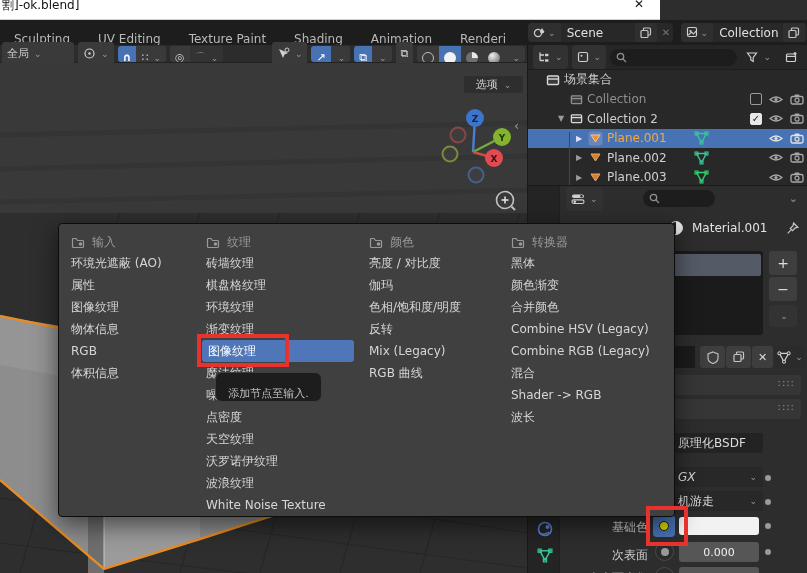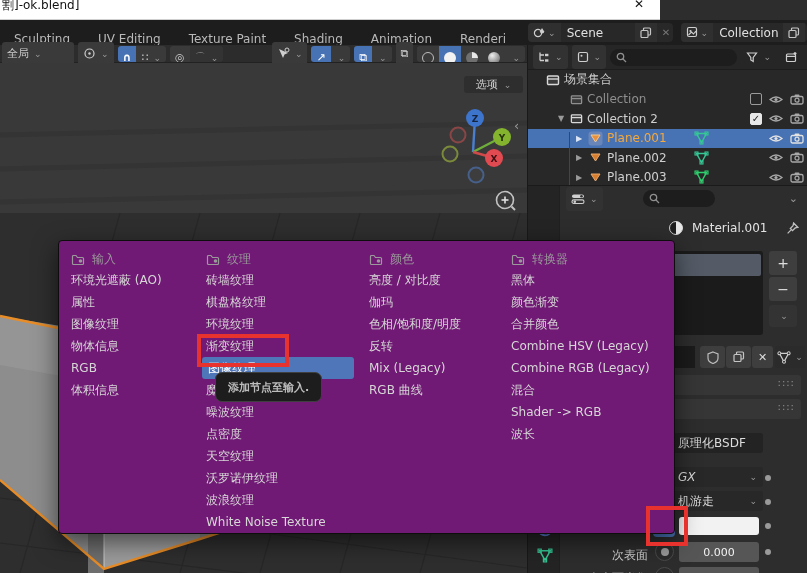--- a/index.html
+++ b/index.html
@@ -48,26 +48,26 @@
   .fieldd{background:#282828;border-radius:3px;height:20px;display:flex;align-items:center;color:#dcdcdc;}
   .slotbox{position:absolute;left:35px;top:65px;width:200px;height:84px;background:#1b1b1b;border-radius:3px;}
   .slotbar{position:absolute;left:2px;top:3px;width:196px;height:22px;background:#545b66;border-radius:2px;}
   .sqbtn{position:absolute;width:28px;background:#3e3e3e;border-radius:3px;color:#ddd;display:flex;align-items:center;justify-content:center;font-size:14px;}
   .panelbar{position:absolute;left:35px;width:238px;height:20px;background:#363636;border-radius:3px;color:#8f8f8f;}
   .panelbar .dots{position:absolute;right:6px;top:2px;font-size:10px;letter-spacing:1px;color:#8f8f8f;}
   .plabel{position:absolute;width:88px;text-align:right;color:#cfcfcf;font-size:12px;}
   .decdot{position:absolute;width:6px;height:6px;border-radius:50%;background:#9a9a9a;}
   .valfield{position:absolute;height:20px;background:#565656;border-radius:3px;color:#f2f2f2;display:flex;align-items:center;justify-content:center;font-size:11px;}
   
-  .addmenu{left:58px;top:223px;width:617px;height:294px;background:#701a75;border:1px solid #0d0d0d;border-radius:4px;z-index:40;box-shadow:0 8px 24px rgba(0,0,0,.55);margin-top:17px;}
+  .addmenu{left:58px;top:223px;width:617px;height:294px;background:#404040;border:1px solid #0d0d0d;border-radius:4px;z-index:40;box-shadow:0 8px 24px rgba(0,0,0,.55);}
   .mcol{position:absolute;top:8px;}
   .mhead{height:20px;display:flex;align-items:center;gap:7px;color:#9a9a9a;font-size:12px;padding-left:4px;margin-bottom:0;}
   .mitem{height:22px;line-height:22px;padding-left:4px;color:#d6d6d6;font-size:12px;white-space:nowrap;border-radius:3px;}
   .mitem.hl{background:#4f76b8;color:#fff;width:152px;padding-left:6px;}
-  .tooltip{left:215px;top:372px;width:107px;height:30px;background:#1d1d1d;border:1px solid #3f3f3f;border-radius:7px;z-index:50;color:#bdbdbd;font-size:11px;display:flex;align-items:center;justify-content:center;white-space:nowrap;font-weight:bold;}
+  .tooltip{left:215px;top:372px;width:107px;height:30px;background:#1d1d1d;border:1px solid #3f3f3f;border-radius:7px;z-index:50;color:#bdbdbd;font-size:11px;display:flex;align-items:flex-end;justify-content:center;white-space:nowrap;}
   .redbox{border:4px solid #e8322d;z-index:60;}
 </style>
 </head>
 <body>
 
 <div class="root">
 
   <div class="ab titlebar">
     <span class="ttl">割]-ok.blend]</span>
     <span class="wclose">✕</span>

